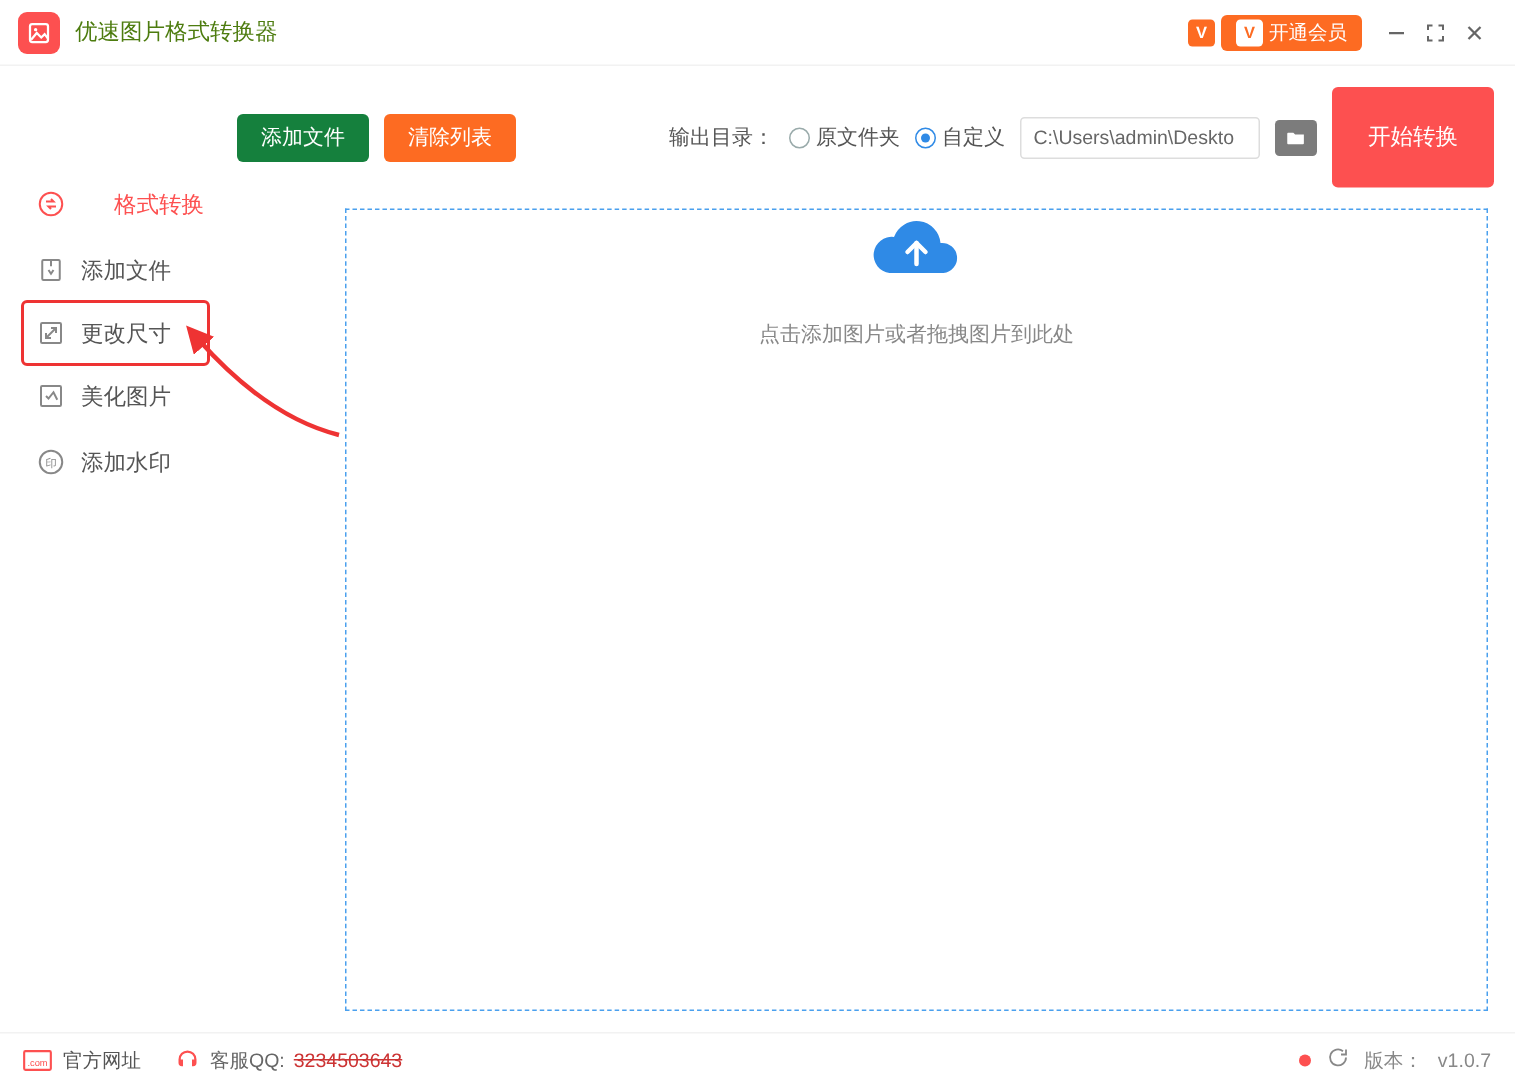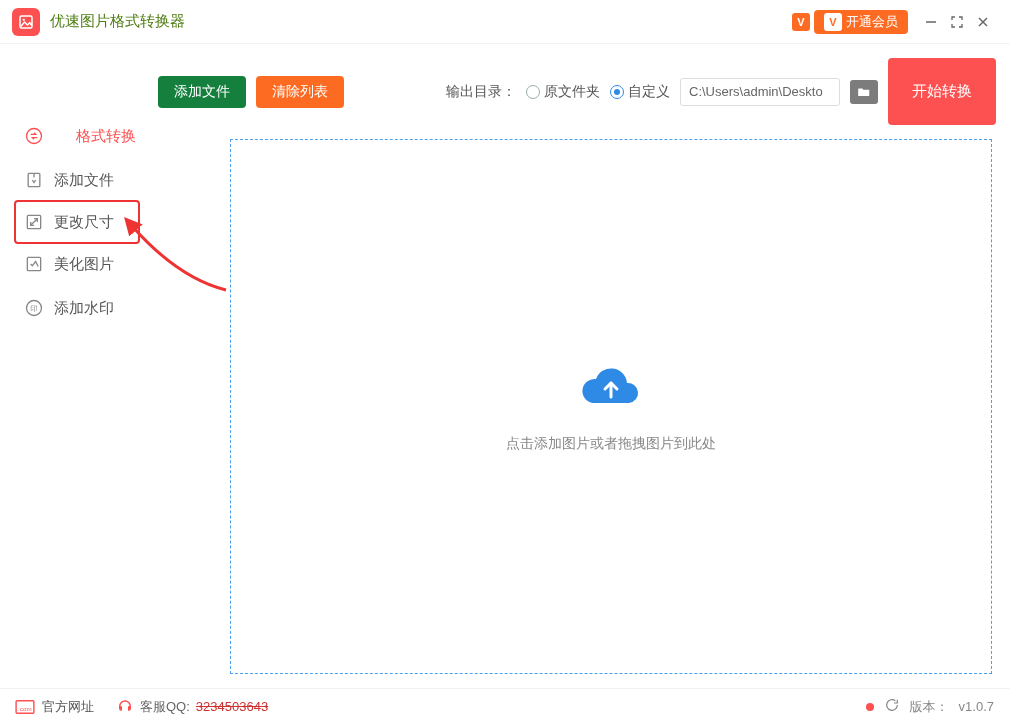--- a/index.html
+++ b/index.html
@@ -103,21 +103,21 @@
     width: 28px; height: 24px; background: #7c7c7c;
     border-radius: 3px; display: flex; align-items: center; justify-content: center;
   }
 
   
   .dropzone-wrap { flex: 1; padding: 0 18px 8px 80px; }
   .dropzone {
     width: 100%; height: 100%;
     border: 1px dashed #4aa0ee;
     display: flex; flex-direction: column;
-    align-items: center; justify-content: center;
+    align-items: center; justify-content: flex-start;
     gap: 22px;
   }
   .cloud-icon { width: 64px; height: 52px; }
   .drop-text { color: #888; font-size: 14px; }
 
   
   .annotation-arrow {
     position: absolute; left: 108px; top: 208px;
     pointer-events: none;
   }

